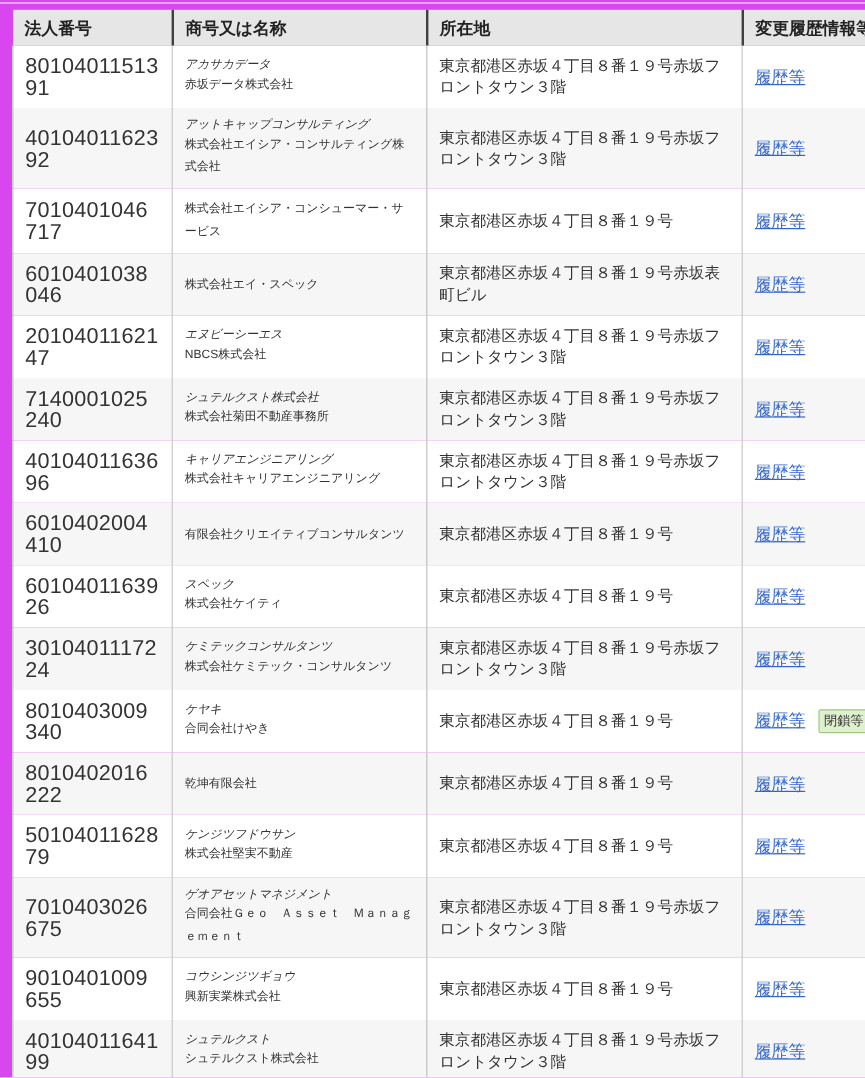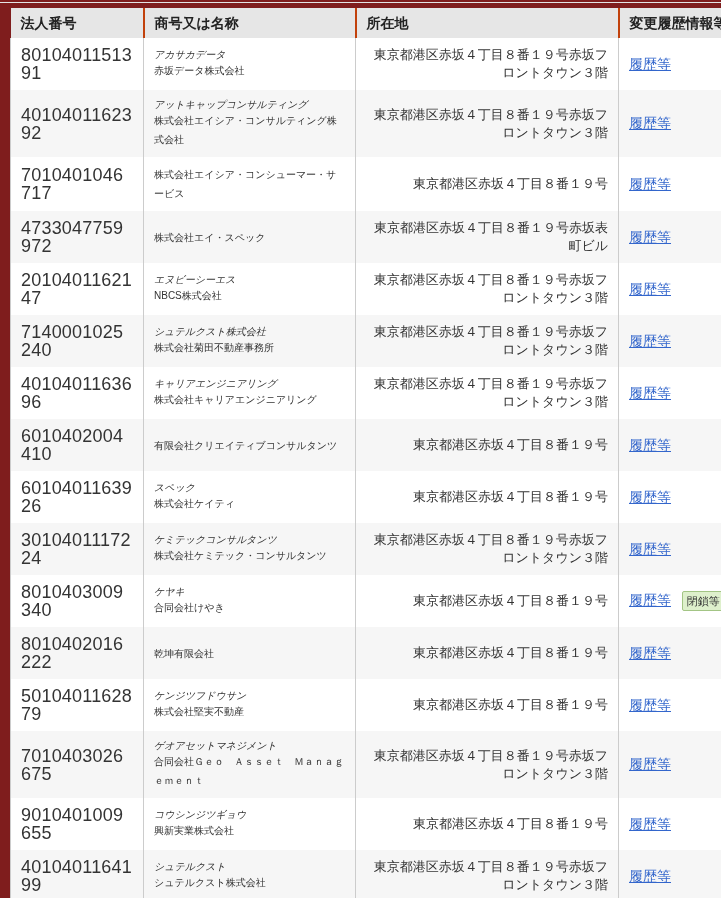--- a/index.html
+++ b/index.html
@@ -1,44 +1,44 @@
 <!DOCTYPE html>
 <html><head>
 <meta charset="utf-8">
 <style>
   html,body{margin:0;padding:0;background:#fff;}
   body{font-family:"Liberation Sans","DejaVu Sans",sans-serif;color:#333;}
-  .page{width:721px;height:898px;overflow:hidden;background:#7f1d1d;}
+  .page{width:721px;height:898px;overflow:hidden;background:#d946ef;}
   .top-hairline{height:2px;border-bottom:1px solid #e4e4e4;}
   .table-viewport{margin:5px 0 0 10px;width:711px;overflow:hidden;}
   table.results-table{border-collapse:collapse;table-layout:fixed;width:752px;}
   .w-number{width:133px;}
   .w-name{width:212px;}
   .w-address{width:263px;}
   .w-history{width:144px;}
   thead th{
     background:#e6e6e6;
     font-size:14px;font-weight:bold;color:#222;
     text-align:left;padding:6px 10px;line-height:18px;
-    border-left:2px solid #c2410c;
+    border-left:2px solid #404040;
   }
   thead th:first-child{border-left:none;}
   tbody td{
     border-left:1px solid #ccc;
     padding:8px 10px;
     vertical-align:middle;
     font-size:13px;line-height:18px;
     word-break:break-all;overflow-wrap:anywhere;
   }
   tbody tr{background:#fff;}
   tbody tr:nth-child(even){background:#f6f6f6;}
   td.col-number{font-size:18px;color:#333;letter-spacing:0.2px;}
   .furigana{font-size:10px;line-height:13px;color:#333;font-style:italic;}
   .name{font-size:10px;line-height:19px;color:#333;}
-  td.col-address{font-size:13px;line-height:18px;color:#333;text-align:right;}
+  td.col-address{font-size:13px;line-height:18px;color:#333;}
   td.col-history{white-space:nowrap;}
   .history-link{color:#3366cc;font-size:14px;cursor:pointer;}
   .closed-badge{
     display:inline-block;margin-left:7px;
     font-size:11px;line-height:14px;color:#333;
     background:#def0cc;border:1px solid #a3c585;border-radius:2px;
     padding:2px 4px;vertical-align:middle;
   }
 </style>
 </head>
@@ -106,21 +106,21 @@
     <td class="col-address">
       <span>東京都港区赤坂４丁目８番１９号</span>
     </td>
     <td class="col-history">
       <a href="#" class="history-link">履歴等</a>
       
     </td>
   </tr>
           <tr>
     <td class="col-number">
-      <span>4733047759972</span>
+      <span>6010401038046</span>
     </td>
     <td class="col-name">
 
       <div class="name">株式会社エイ・スペック</div>
     </td>
     <td class="col-address">
       <span>東京都港区赤坂４丁目８番１９号赤坂表町ビル</span>
     </td>
     <td class="col-history">
       <a href="#" class="history-link">履歴等</a>

